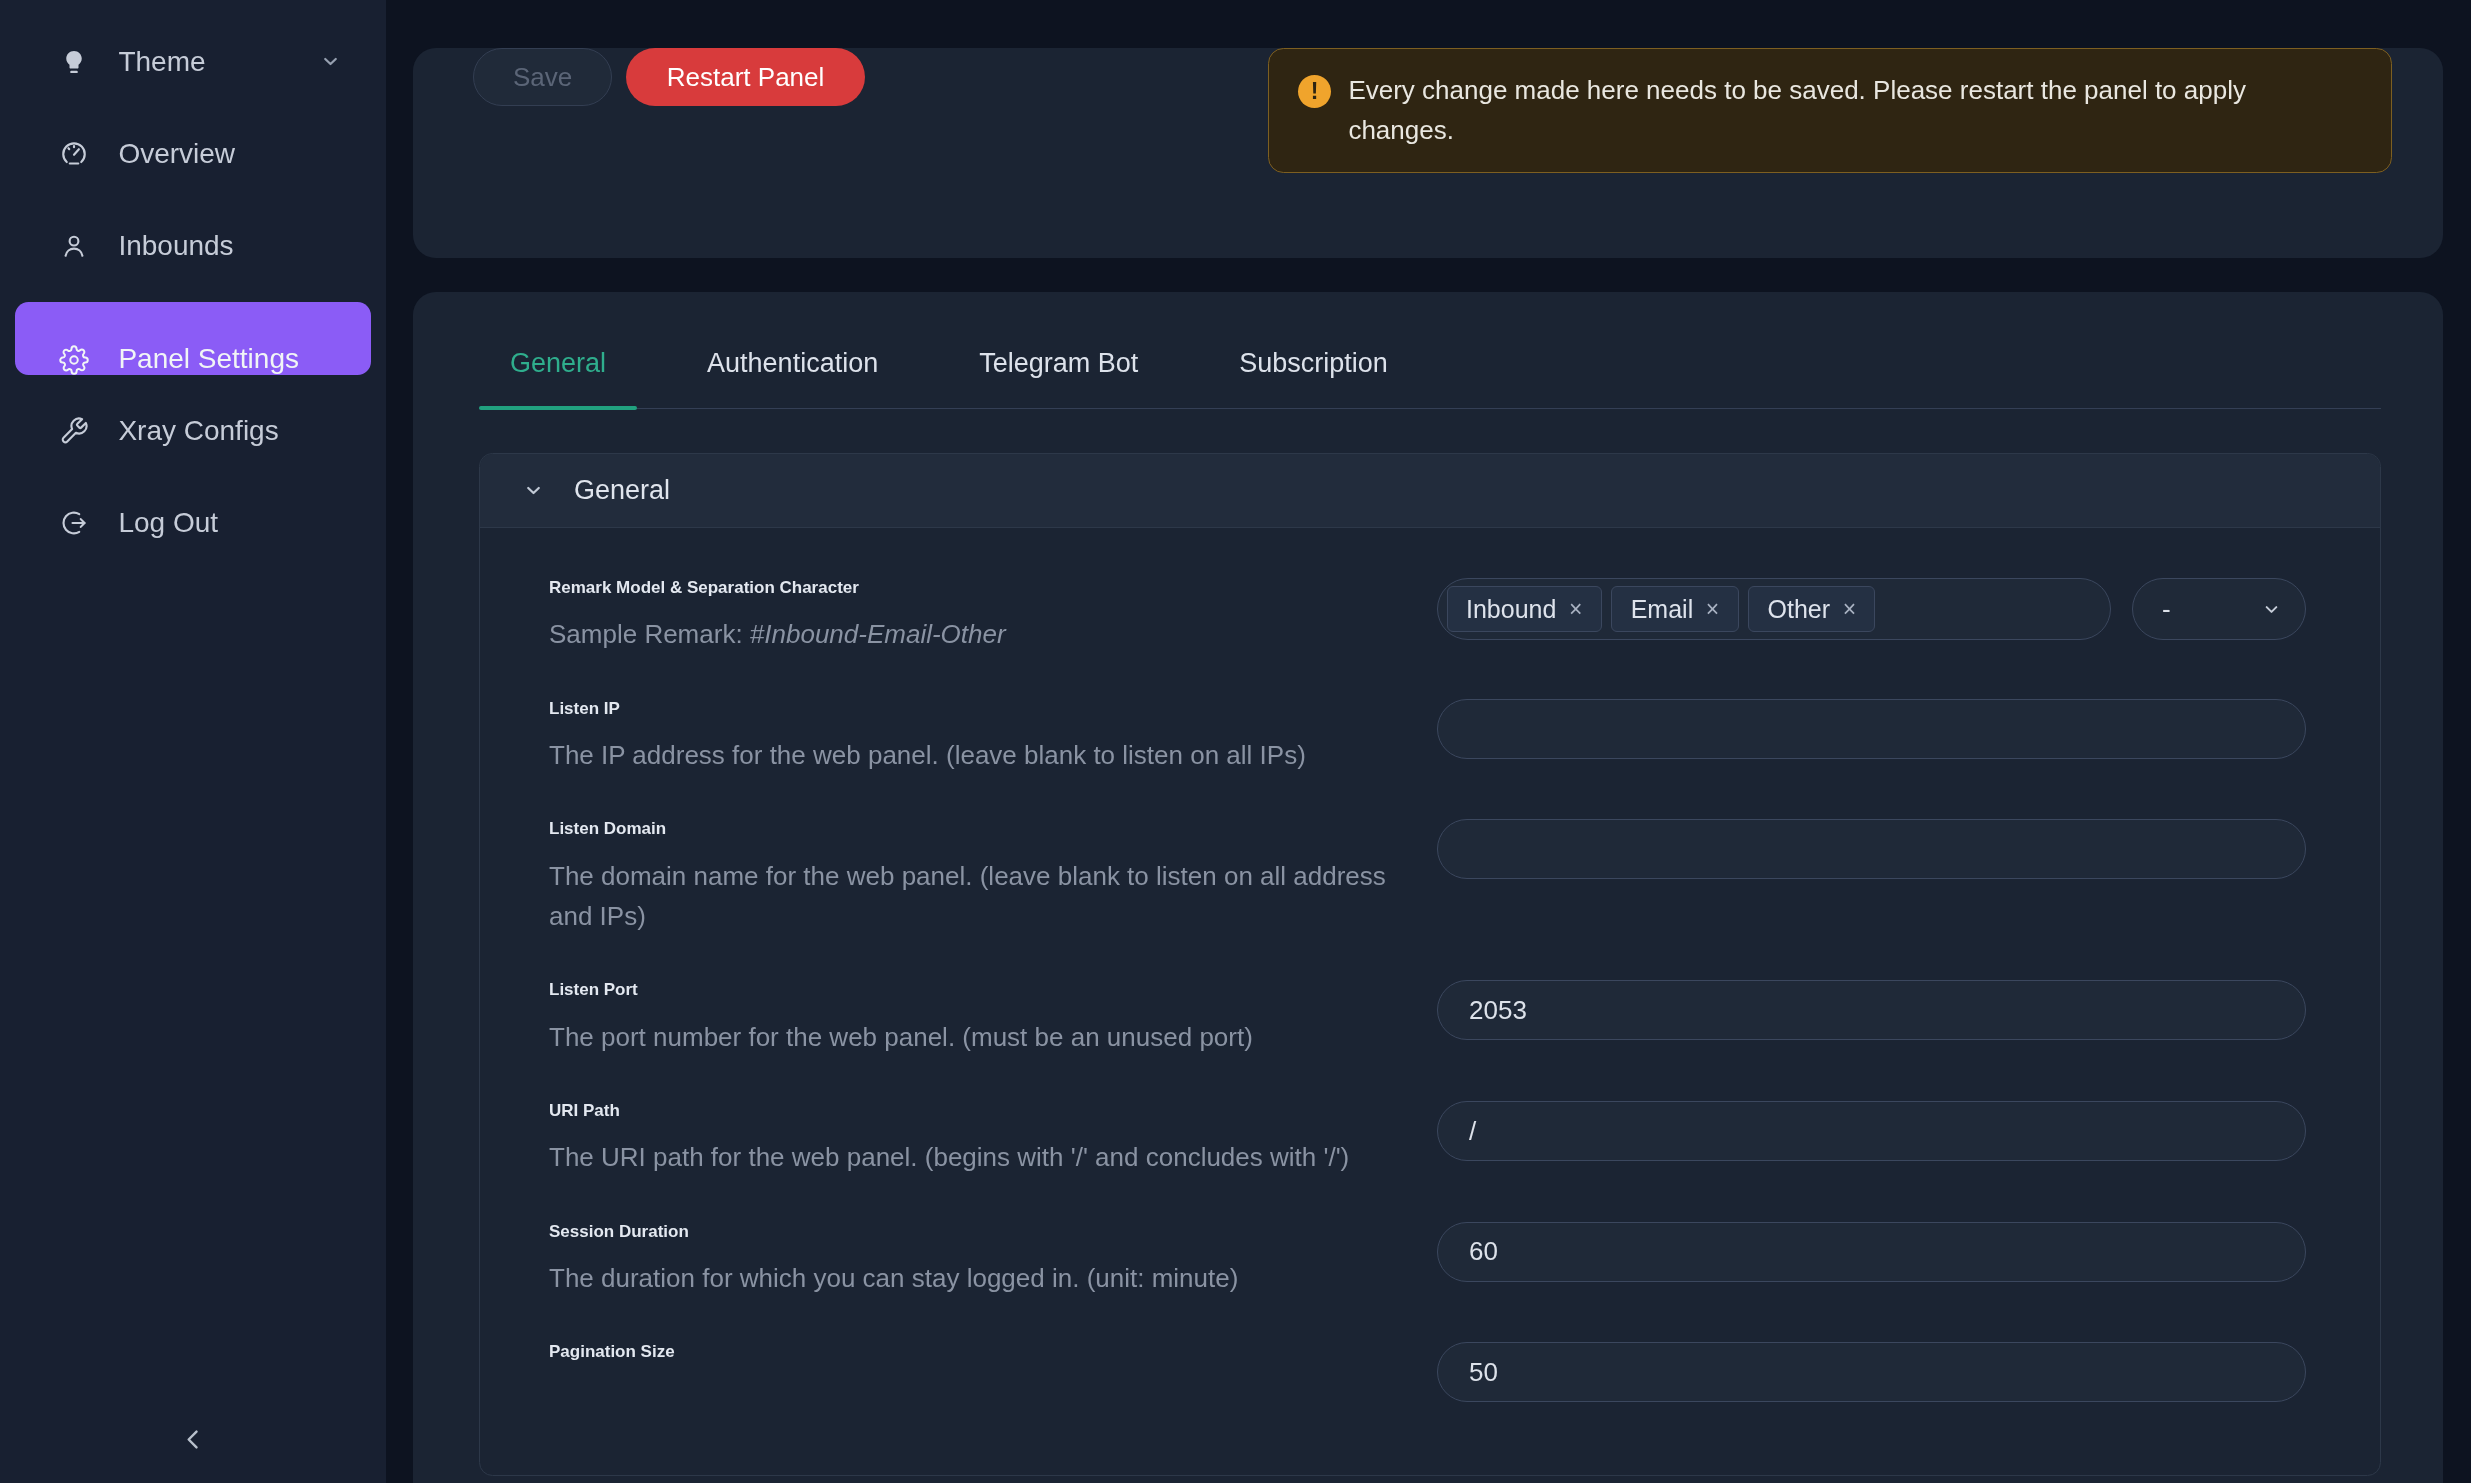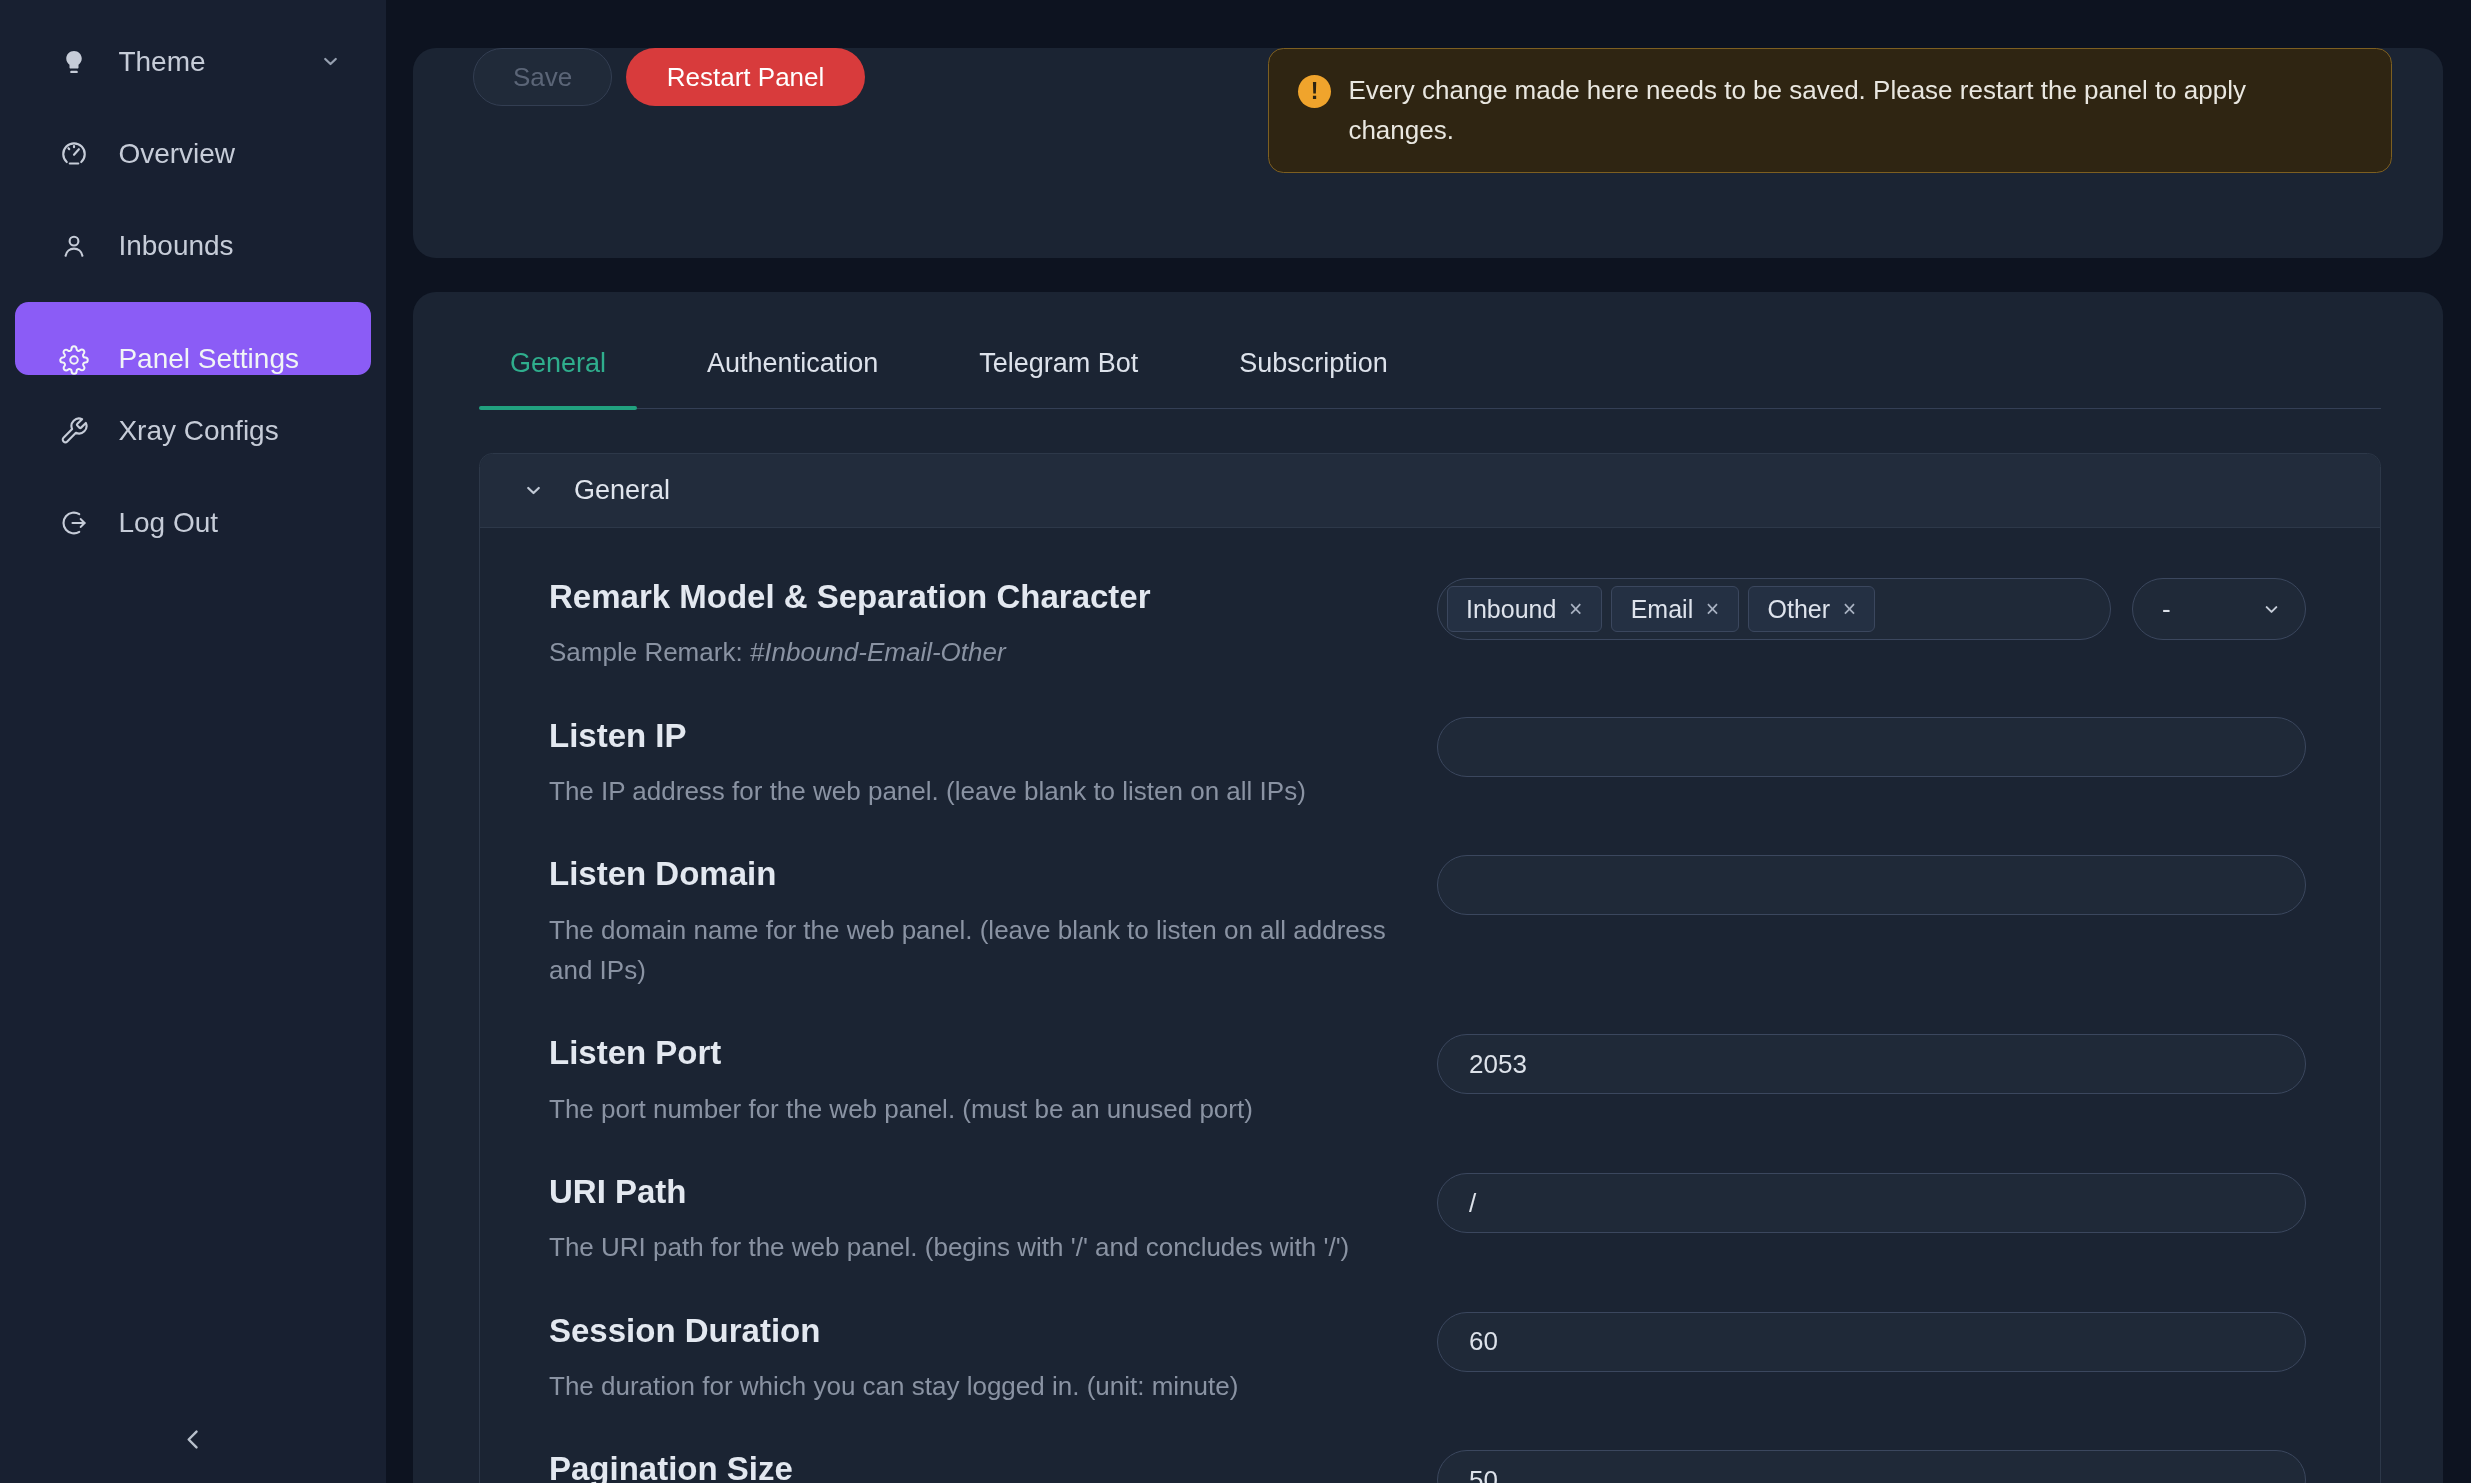--- a/index.html
+++ b/index.html
@@ -108,21 +108,21 @@
     padding:0 42px;
     font-size:27px; color:#e0e5ed;
     cursor:pointer;
   }
   .collapse-header .icon { width:23px; height:23px; color:#c2cad6; }
   .collapse-body { padding:50px 0 29px 69px; }
 
   
   .frow { display:flex; align-items:flex-start; margin-bottom:44px; }
   .fleft { flex:none; width:888px; padding-right:39px; }
-  .flabel { font-size:33px; font-weight:700; color:#e3e8f0; }
+  .flabel { font-size:17px; font-weight:700; color:#e3e8f0; }
   .fdesc { margin-top:16.4px; font-size:26px; color:#8a93a3; line-height:1.55; max-width:850px; }
   .fdesc i { font-style:italic; }
   .fright { display:flex; align-items:flex-start; gap:21px; margin-top:0; }
   .finput {
     width:869px; height:60px;
     border-radius:30px;
     background:#1f2938; border:1px solid #3b475e;
     color:#dde2ea; font-size:26px; font-family:inherit;
     padding:0 31px; outline:none;
   }

